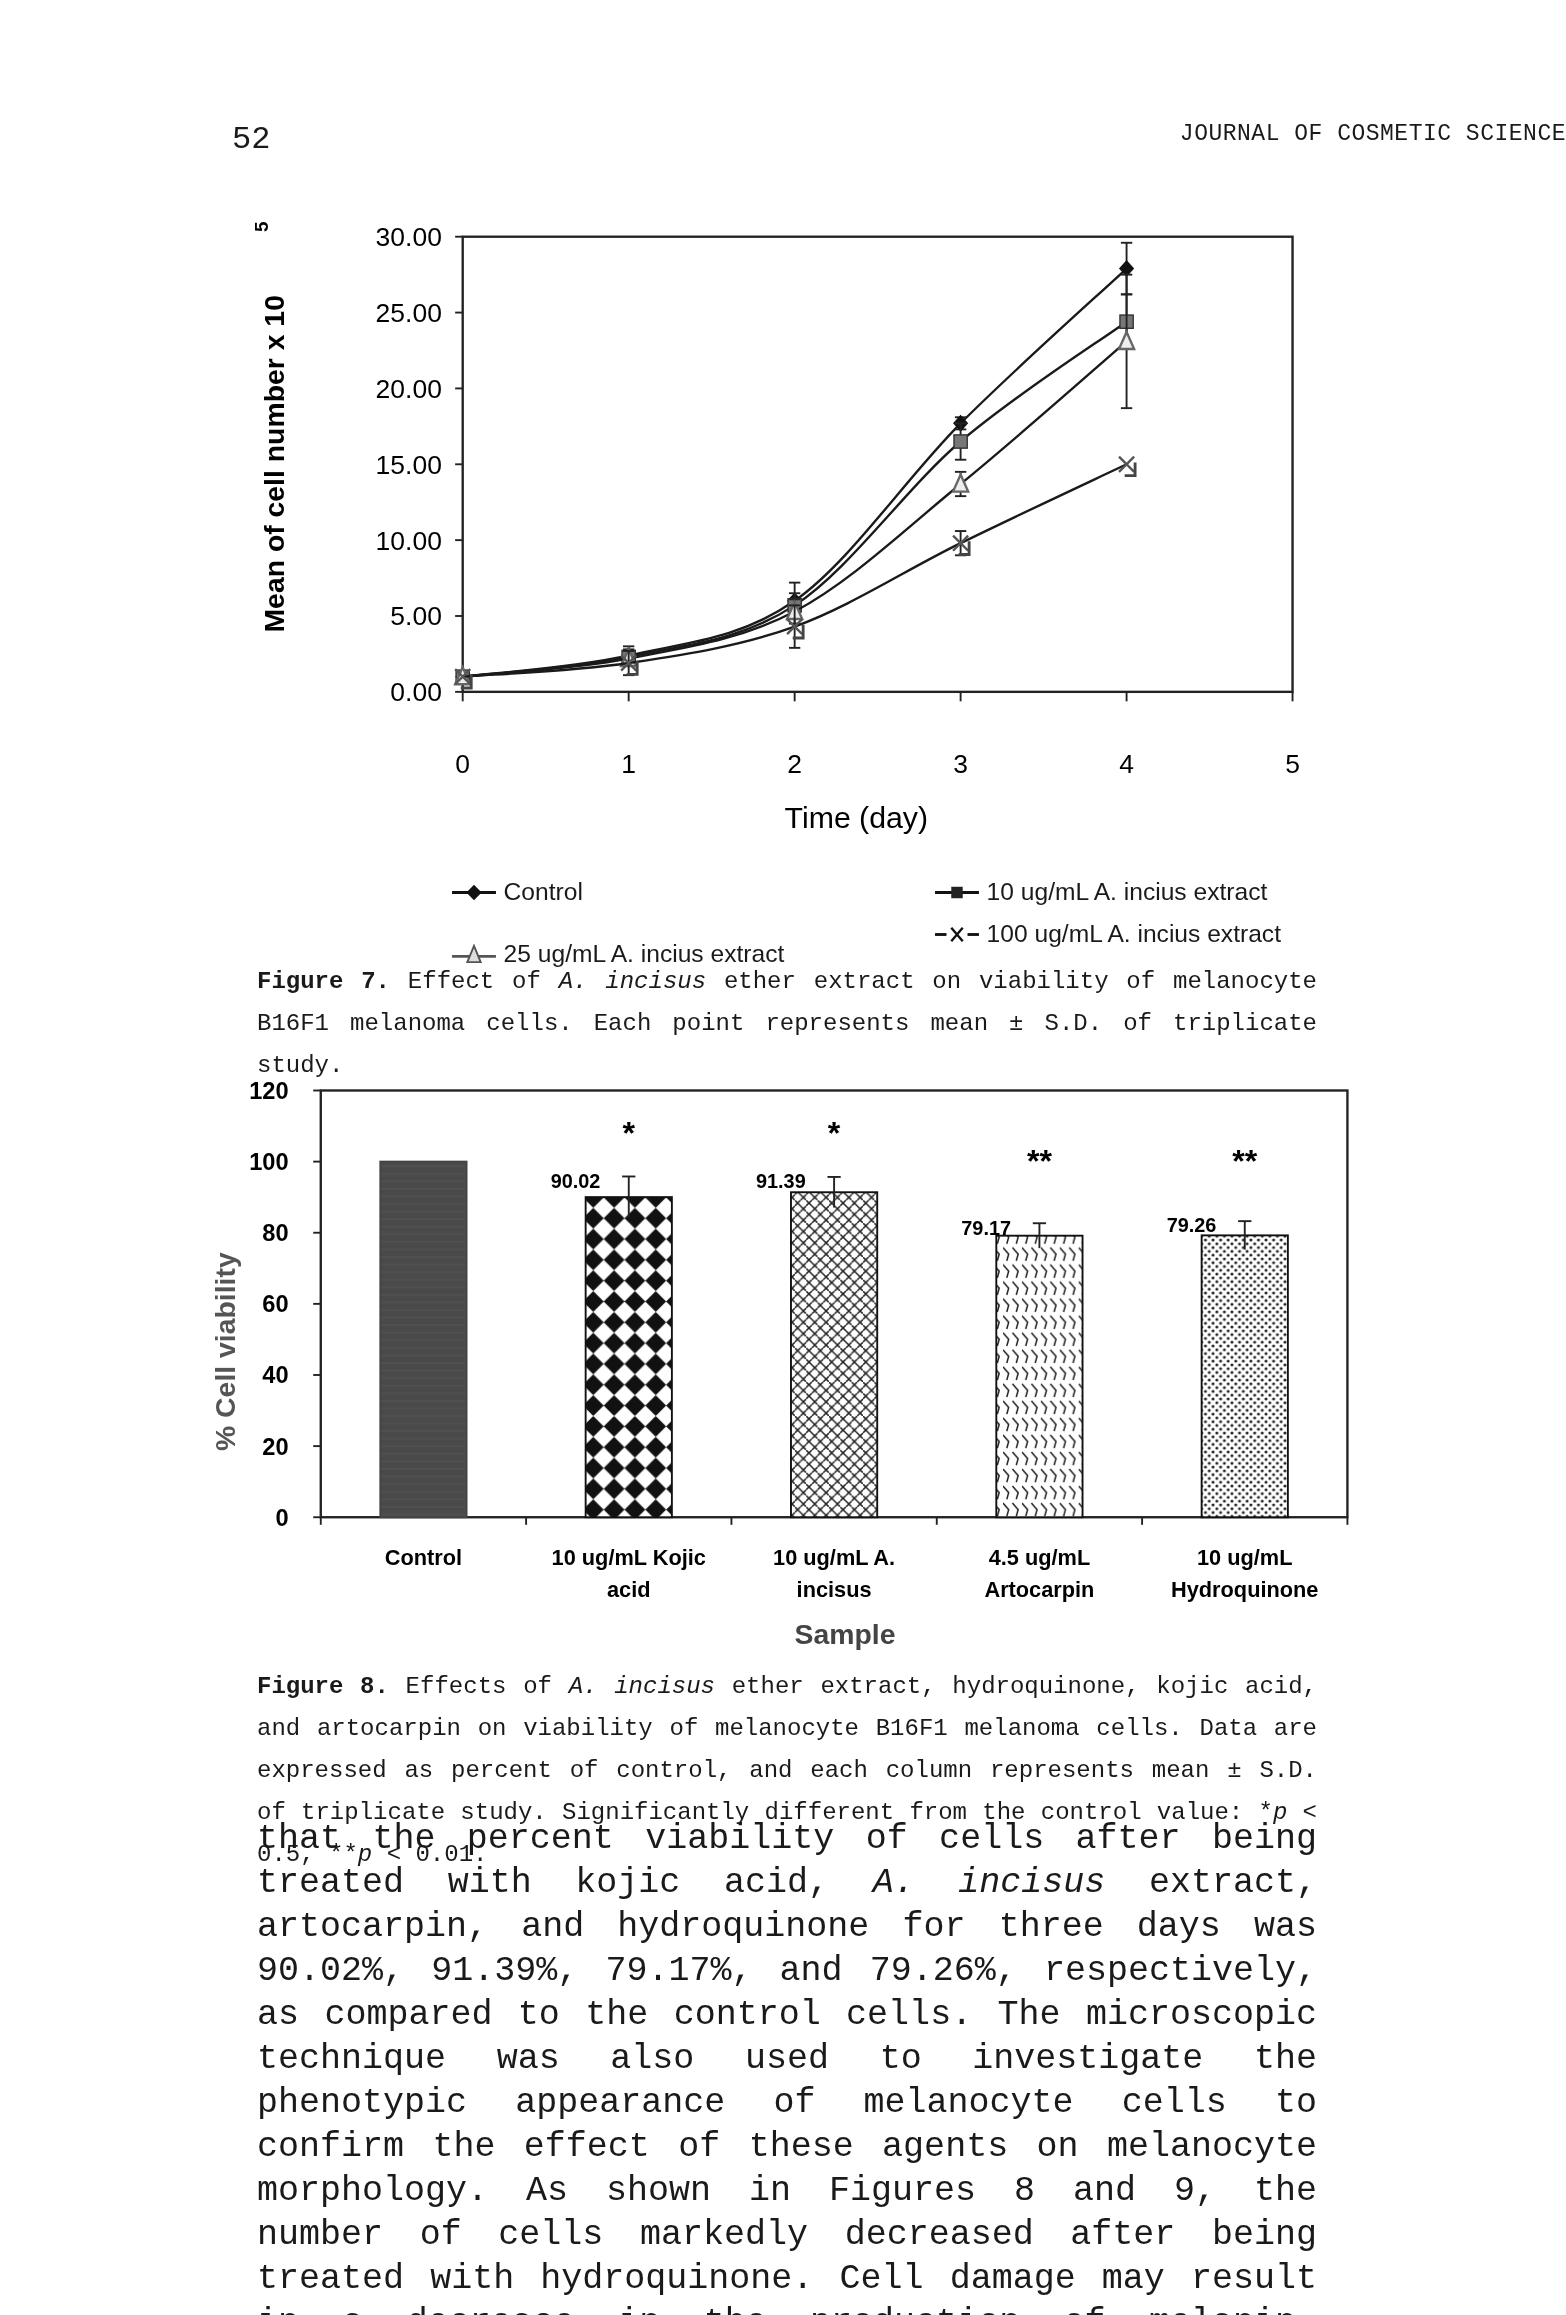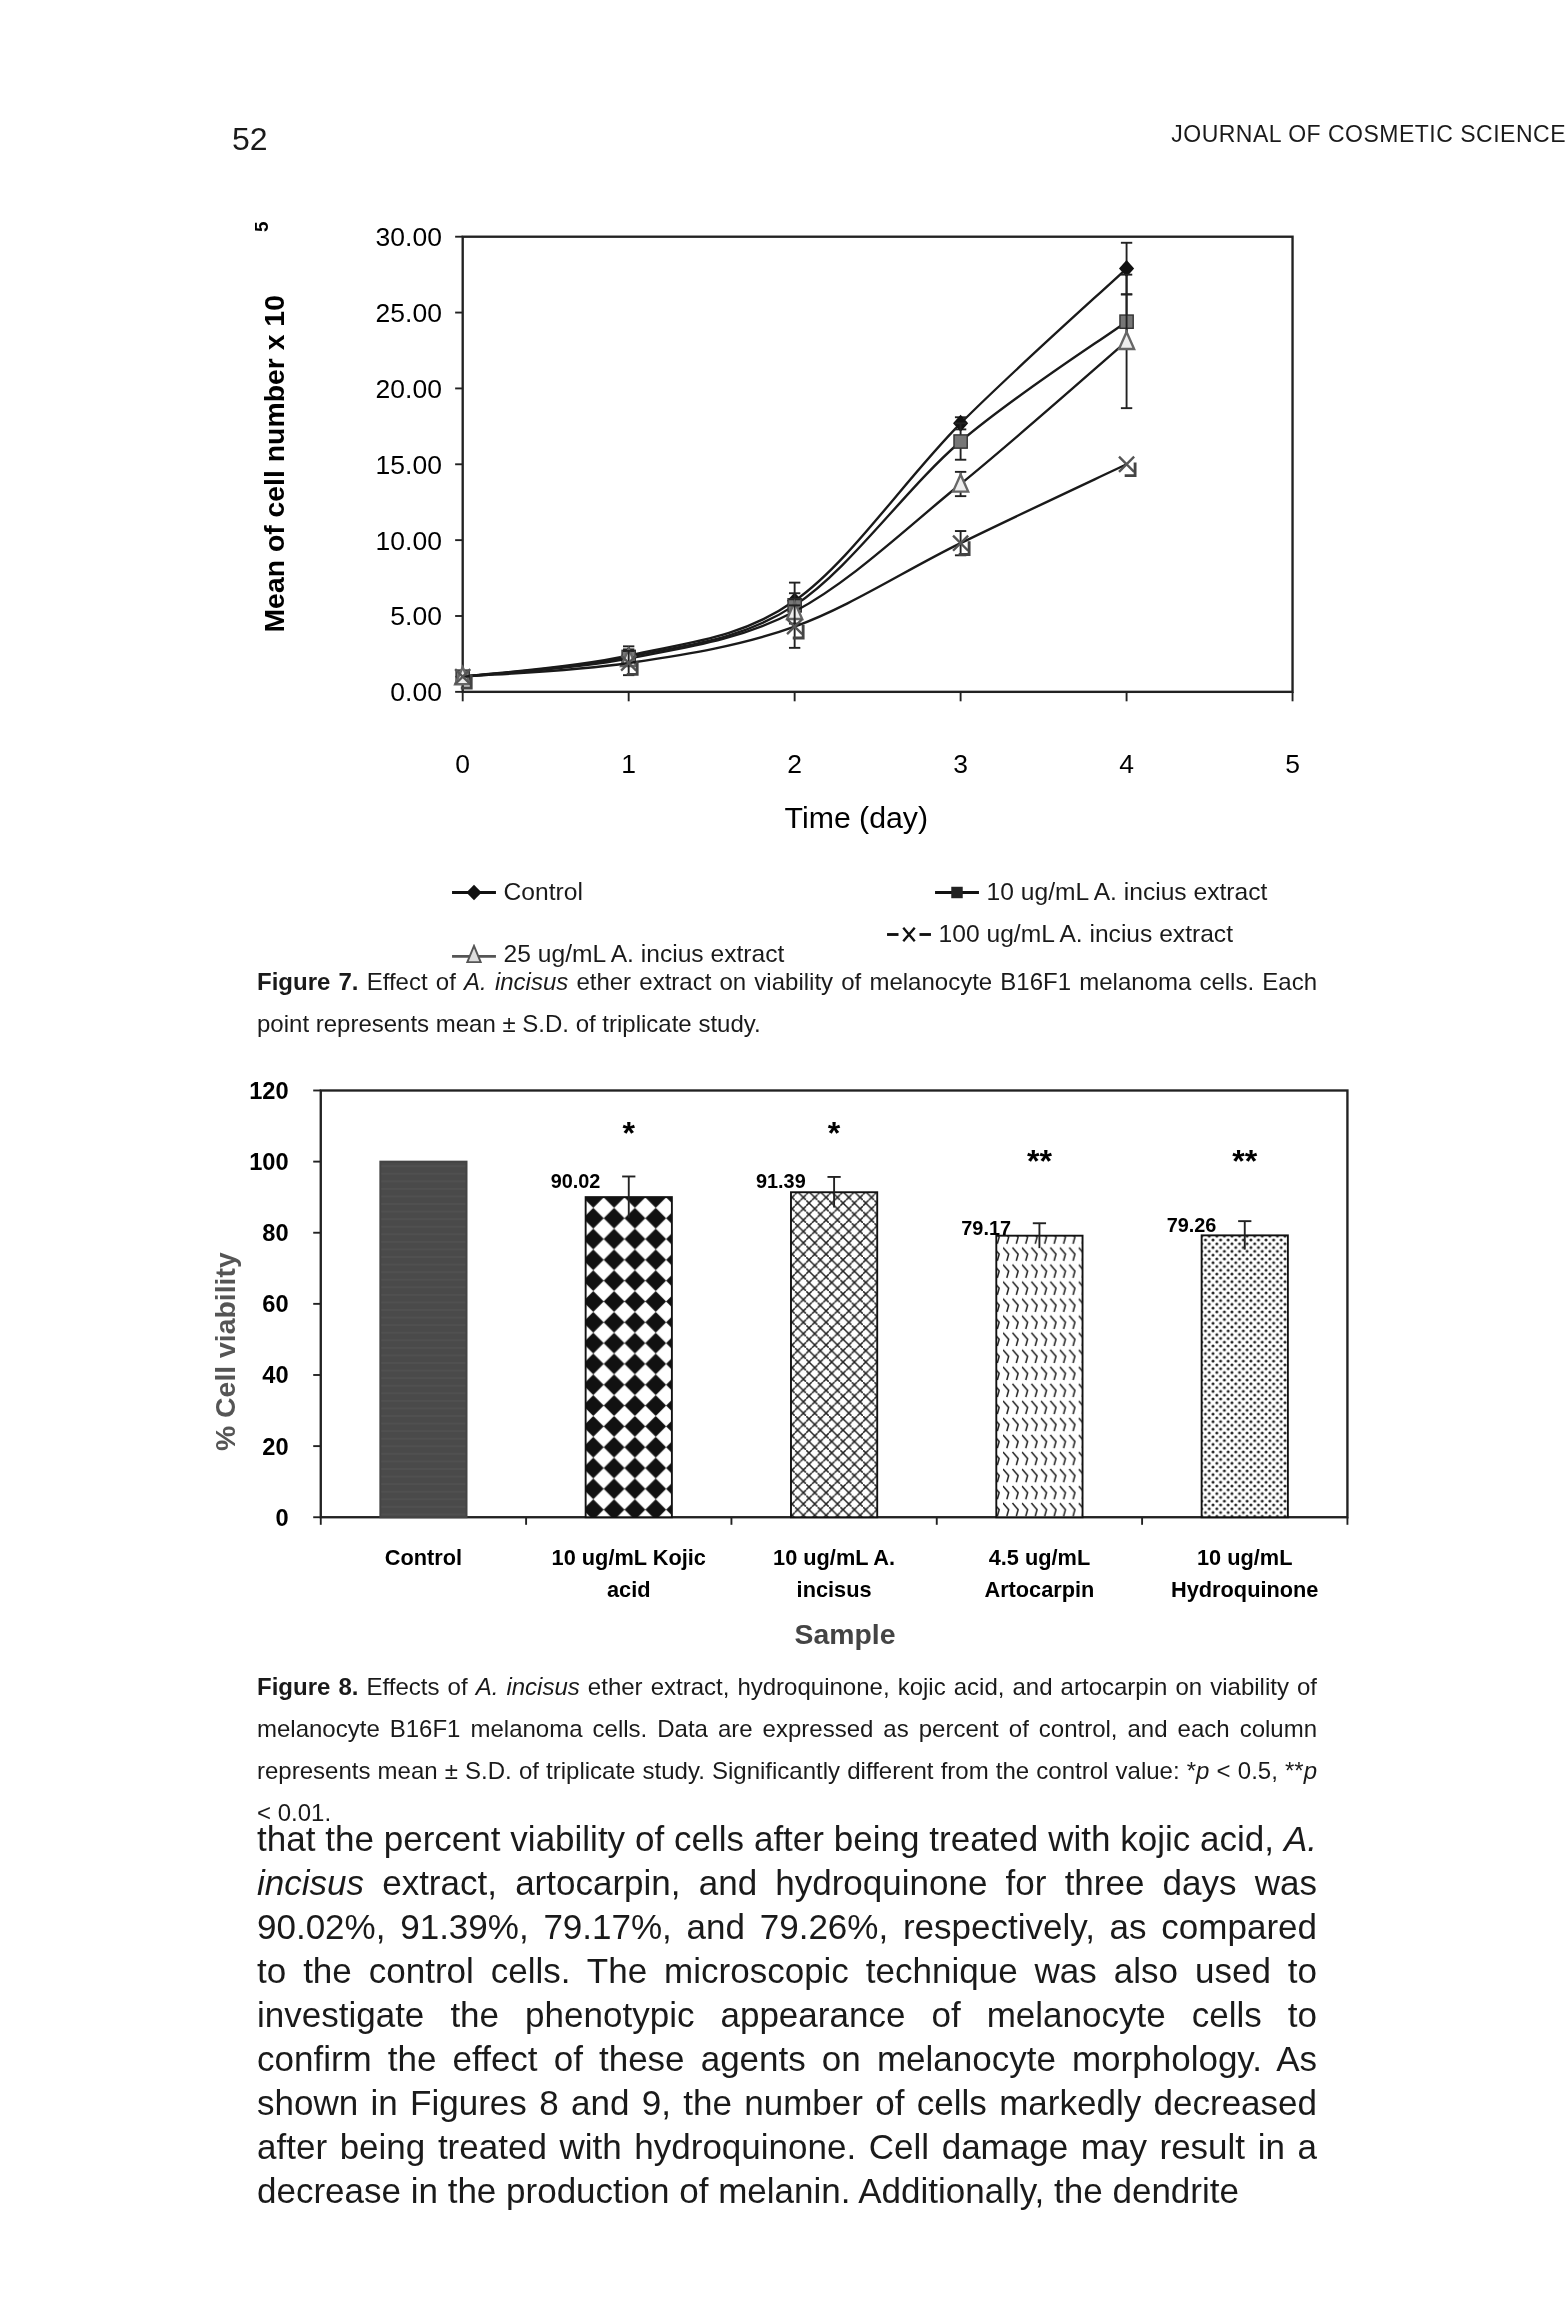--- a/index.html
+++ b/index.html
@@ -1,17 +1,17 @@
 <!DOCTYPE html>
 <html style="font-size:15px"><head>
 <meta charset="utf-8">
 <style>
   html, body { margin:0; padding:0; background:#fff; }
   body { width:1566px; height:2316px; position:relative; overflow:hidden; color:#1a1a1a; }
-  .serif { font-family: Liberation Sans, sans-serif; }
+  .serif { font-family: Liberation Mono, monospace; }
   .sans { font-family: "Liberation Sans", "DejaVu Sans", sans-serif; }
   .abs { position:absolute; }
   #page-num { left:232px; top:121px; font-size:32px; }
   #journal-title { left:0; width:1566px; top:121px; font-size:23px; text-align:right; letter-spacing:0.5px; }
   svg text { font-family: "Liberation Sans", "DejaVu Sans", sans-serif; }
   .caption { left:257px; width:1060px; font-size:24px; line-height:42px; text-align:justify; }
   .caption b { font-weight:bold; }
   .body-text { left:257px; width:1060px; top:1817px; font-size:35px; line-height:44px; text-align:justify; }
   .legend { font-size:24.6px; }
   .legend-item { position:absolute; display:flex; align-items:center; gap:7.6px; }
@@ -148,21 +148,21 @@
       </svg>
     <span>10 ug/mL A. incius extract</span>
   </div>
   <div class="legend-item" style="left:452px;top:920px;margin-top:20px;">
     <svg width="44" height="21" viewBox="0 0 46 22">
         <line x1="0" y1="13" x2="46" y2="13" stroke="#555" stroke-width="3"></line>
         <path d="M23 2 L30 19 L16 19 Z" fill="#ddd" stroke="#555" stroke-width="2"></path>
       </svg>
     <span>25 ug/mL A. incius extract</span>
   </div>
-  <div class="legend-item" style="left:887px;top:920px;">
+  <div class="legend-item" style="left:935px;top:920px;">
     <svg width="44" height="21" viewBox="0 0 46 22">
         <line x1="0" y1="11" x2="12" y2="11" stroke="#111" stroke-width="3"></line>
         <line x1="34" y1="11" x2="46" y2="11" stroke="#111" stroke-width="3"></line>
         <path d="M17 4 L29 18 M29 4 L17 18" stroke="#111" stroke-width="2.5"></path>
       </svg>
     <span>100 ug/mL A. incius extract</span>
   </div>
 </div>
 
 <div class="abs serif caption" style="top:961px;">

